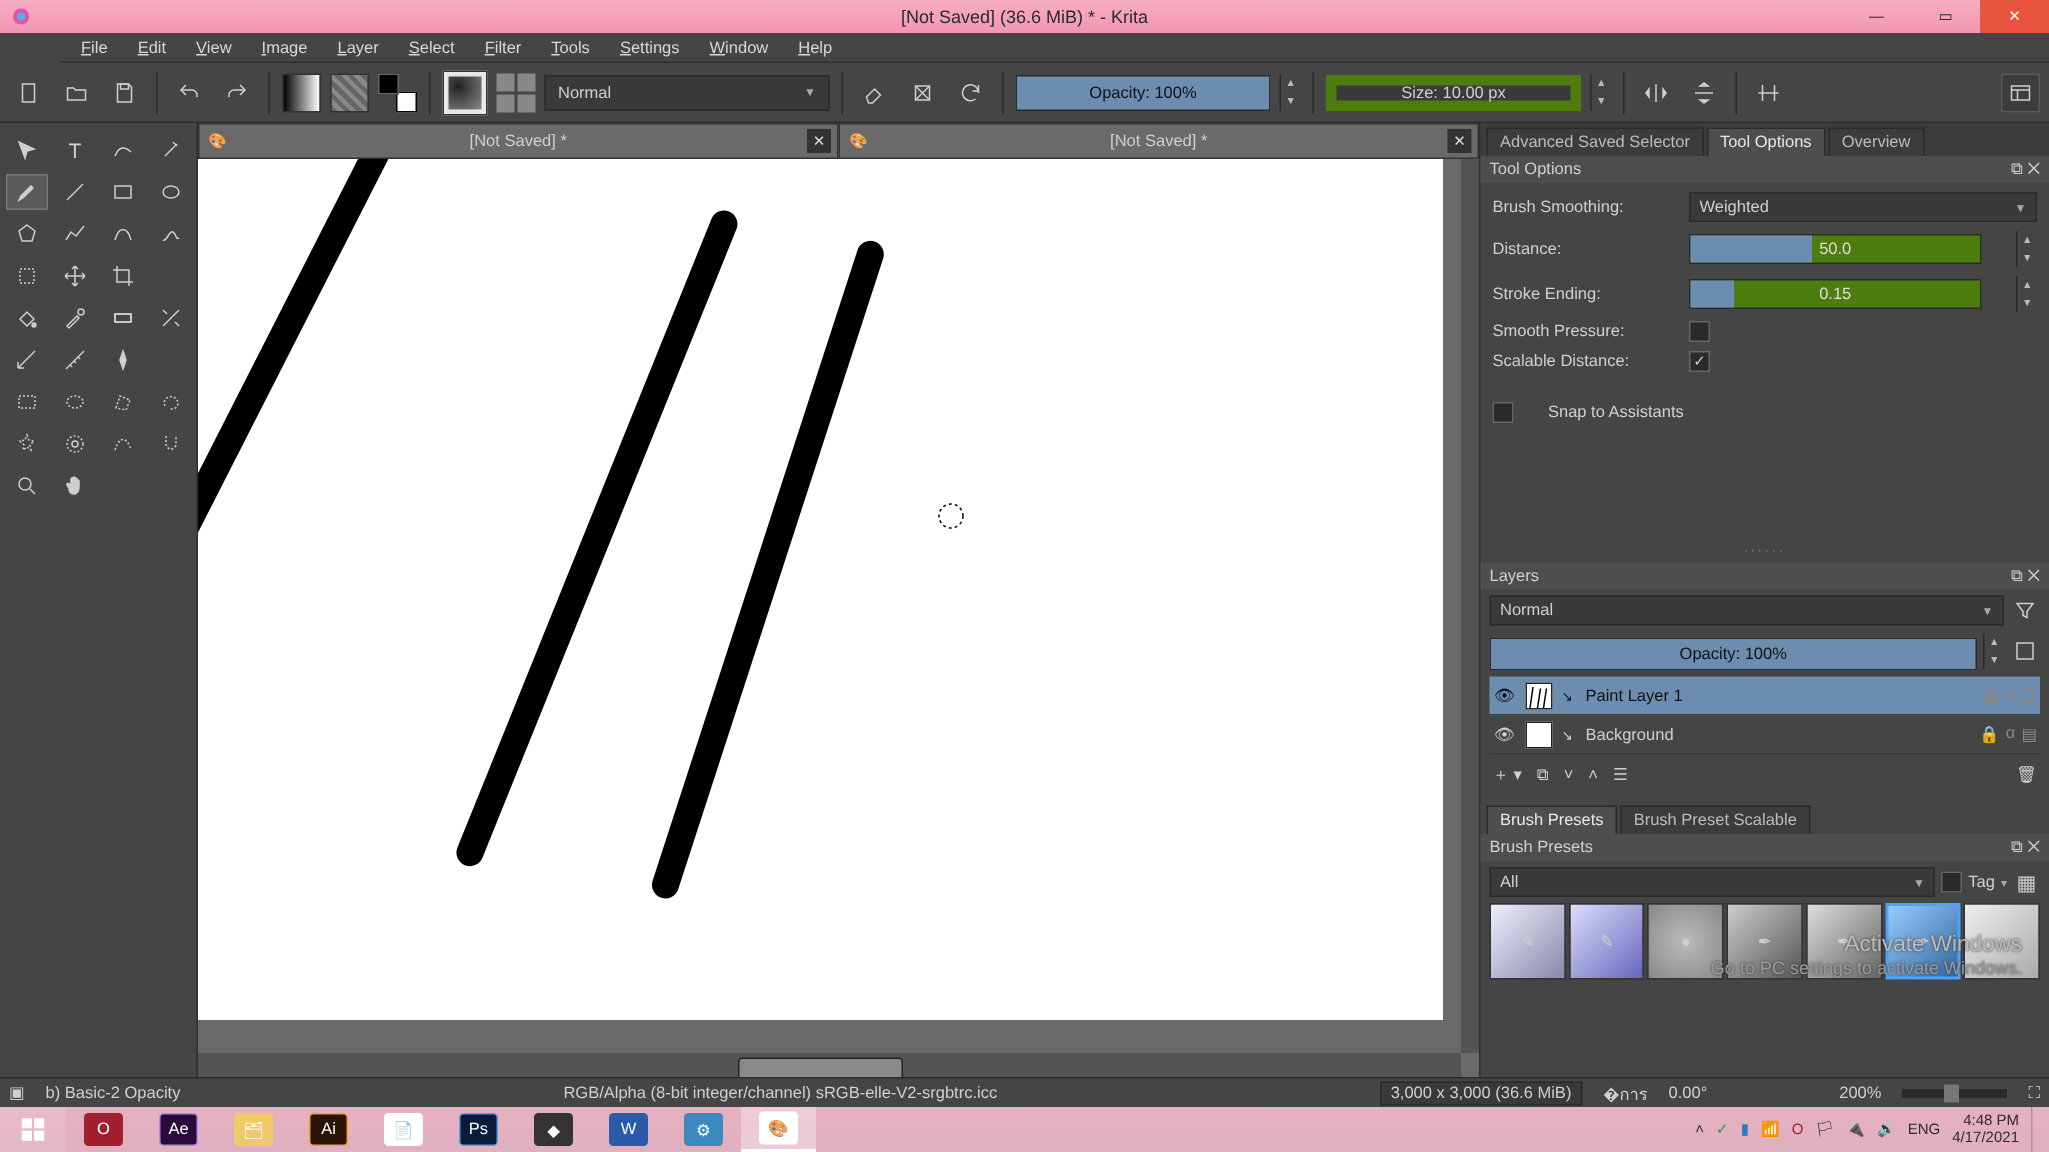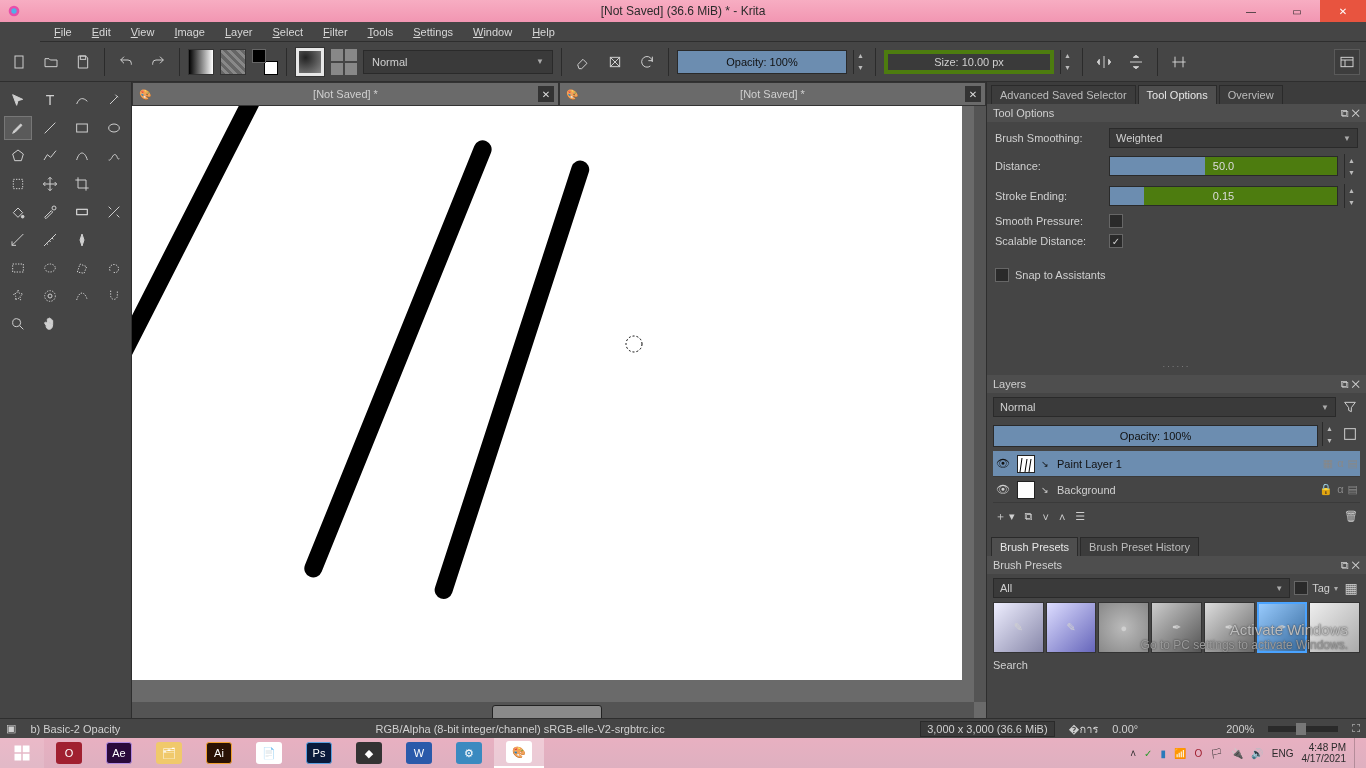--- a/index.html
+++ b/index.html
@@ -26,21 +26,21 @@
 .tex-sq { width:26px; height:26px; background:#6a6a6a; border:1px solid #333; }
 .fgbg { width:26px; height:26px; position:relative; }
 .fgbg .bg { position:absolute; right:0; bottom:0; width:14px; height:14px; background:#fff; border:1px solid #000; }
 .fgbg .fg { position:absolute; left:0; top:0; width:14px; height:14px; background:#000; border:1px solid #666; }
 .brush-sq { width:30px; height:30px; background:#e8e8e8; border:1px solid #333; position:relative; overflow:hidden; }
 .brush-sq::after{content:"";position:absolute;inset:3px;background:radial-gradient(ellipse at 30% 30%, #222, #888);}
 .quad { width:26px; height:26px; display:grid; grid-template:1fr 1fr/1fr 1fr; gap:2px; }
 .quad div{background:#888;}
 .select-wide { flex:0 0 190px; height:24px; background:#3a3a3a; border:1px solid #2a2a2a; display:flex; align-items:center; padding:0 8px; justify-content:space-between; }
 .opacity-slider { flex:0 0 170px; height:24px; background:#6c8db0; border:1px solid #2a2a2a; display:flex; align-items:center; justify-content:center; color:#111; position:relative; }
-.size-field { flex:0 0 170px; height:24px; background:#3a3a3a; border:4px solid #4d7c0f; display:flex; align-items:center; justify-content:center; }
+.size-field { flex:0 0 170px; height:24px; background:#3a3a3a; border:7px solid #4d7c0f; display:flex; align-items:center; justify-content:center; }
 .spin { width:14px; display:flex; flex-direction:column; font-size:7px; color:#bbb; }
 .spin div{height:12px;display:flex;align-items:center;justify-content:center;border-left:1px solid #2a2a2a;}
 
 
 .main { display:flex; height: calc(768px - 22px - 20px - 40px - 20px - 30px); }
 .left-toolbox { width:132px; background:#454545; border-right:1px solid #2e2e2e; padding:6px 4px; }
 .tool-grid { display:grid; grid-template-columns: repeat(4, 28px); gap:4px 4px; }
 .tool { width:28px; height:24px; display:flex; align-items:center; justify-content:center; color:#cfcfcf; font-size:14px; }
 .tool.sel { background:#5a5a5a; border:1px solid #777; }
 
@@ -56,21 +56,21 @@
 .scroll-h { position:absolute; bottom:0; left:0; right:12px; height:16px; background:#545454;}
 .scroll-h .thumb{position:absolute;left:360px;width:110px;top:3px;bottom:3px;background:#8a8a8a;border-radius:3px;}
 .scroll-v { position:absolute; right:0; top:0; bottom:16px; width:12px; background:#545454;}
 
 .right-panel { width:380px; background:#454545; display:flex; flex-direction:column; border-left:1px solid #2e2e2e;}
 .tabs-row { height:22px; display:flex; align-items:flex-end; gap:2px; padding:0 4px; background:#3c3c3c;}
 .ptab { padding:3px 8px; background:#3c3c3c; color:#bcbcbc; border:1px solid #2a2a2a; border-bottom:none; font-size:11px;}
 .ptab.active { background:#4e4e4e; color:#e8e8e8;}
 .panel-title { height:18px; background:#4e4e4e; display:flex; align-items:center; padding:0 6px; font-size:11px; justify-content:space-between;}
 .panel-body { padding:6px 8px; display:flex; flex-direction:column; gap:6px; }
-.opt-row { display:flex; align-items:center; gap:6px; }
+.opt-row { display:flex; align-items:center; gap:23px; }
 .opt-label { flex:0 0 108px; }
 .opt-select { flex:1; height:20px; background:#3a3a3a; border:1px solid #2a2a2a; display:flex; align-items:center; padding:0 6px; justify-content:space-between;}
 .opt-slider { flex:1; height:20px; background:#4d7c0f; border:1px solid #2a2a2a; position:relative; display:flex; align-items:center; justify-content:center;}
 .opt-slider .fill{position:absolute;left:0;top:0;bottom:0;background:#6c8db0;}
 .opt-slider .val{position:relative;color:#ddd;}
 .chk { width:14px; height:14px; background:#2a2a2a; border:1px solid #666; display:flex;align-items:center;justify-content:center; font-size:10px;}
 .dots-sep { text-align:center; letter-spacing:2px; color:#888; font-size:8px; padding:4px 0;}
 .layers-body { padding:4px 6px; }
 .layer-top-row{display:flex;gap:4px;align-items:center;}
 .layer-mode{flex:1;height:20px;background:#3a3a3a;border:1px solid #2a2a2a;display:flex;align-items:center;padding:0 6px;justify-content:space-between;}
@@ -587,21 +587,21 @@
         <span>˅</span>
         <span>˄</span>
         <span>☰</span>
         <span class="sp"></span>
         <span>🗑</span>
       </div>
     </div>
 
     <div class="tabs-row" style="background:#454545;">
       <div class="ptab active">Brush Presets</div>
-      <div class="ptab">Brush Preset History</div>
+      <div class="ptab">Brush Preset Scalable</div>
     </div>
     <div class="panel-title">
       <span>Brush Presets</span>
       <span>⧉ ✕</span>
     </div>
     <div class="bp-body">
       <div class="bp-row">
         <div class="bp-filter">
             <span>All</span>
             <span class="tri">▼</span>
@@ -612,23 +612,20 @@
         <div class="tbtn" style="width:18px;height:18px">▦</div>
       </div>
       <div class="bp-grid">
         <div class="bp-item" style="background:linear-gradient(135deg,#eef,#88a);">✎</div>
         <div class="bp-item" style="background:linear-gradient(135deg,#ddf,#66b);">✎</div>
         <div class="bp-item" style="background:radial-gradient(#bbb,#888);">●</div>
         <div class="bp-item" style="background:linear-gradient(135deg,#ccc,#555);">✒</div>
         <div class="bp-item" style="background:linear-gradient(135deg,#ddd,#666);">✒</div>
         <div class="bp-item sel" style="background:linear-gradient(135deg,#9cf,#369);">✒</div>
         <div class="bp-item" style="background:linear-gradient(135deg,#eee,#aaa);">✐</div>
-      </div>
-      <div class="bp-search">
-        <span>Search</span>
       </div>
     </div>
 
     <div class="watermark">
       <div style="font-size:15px;color:#bcbcbc">Activate Windows</div>
       <div>Go to PC settings to activate Windows.</div>
     </div>
   </div>
 </div>
 

